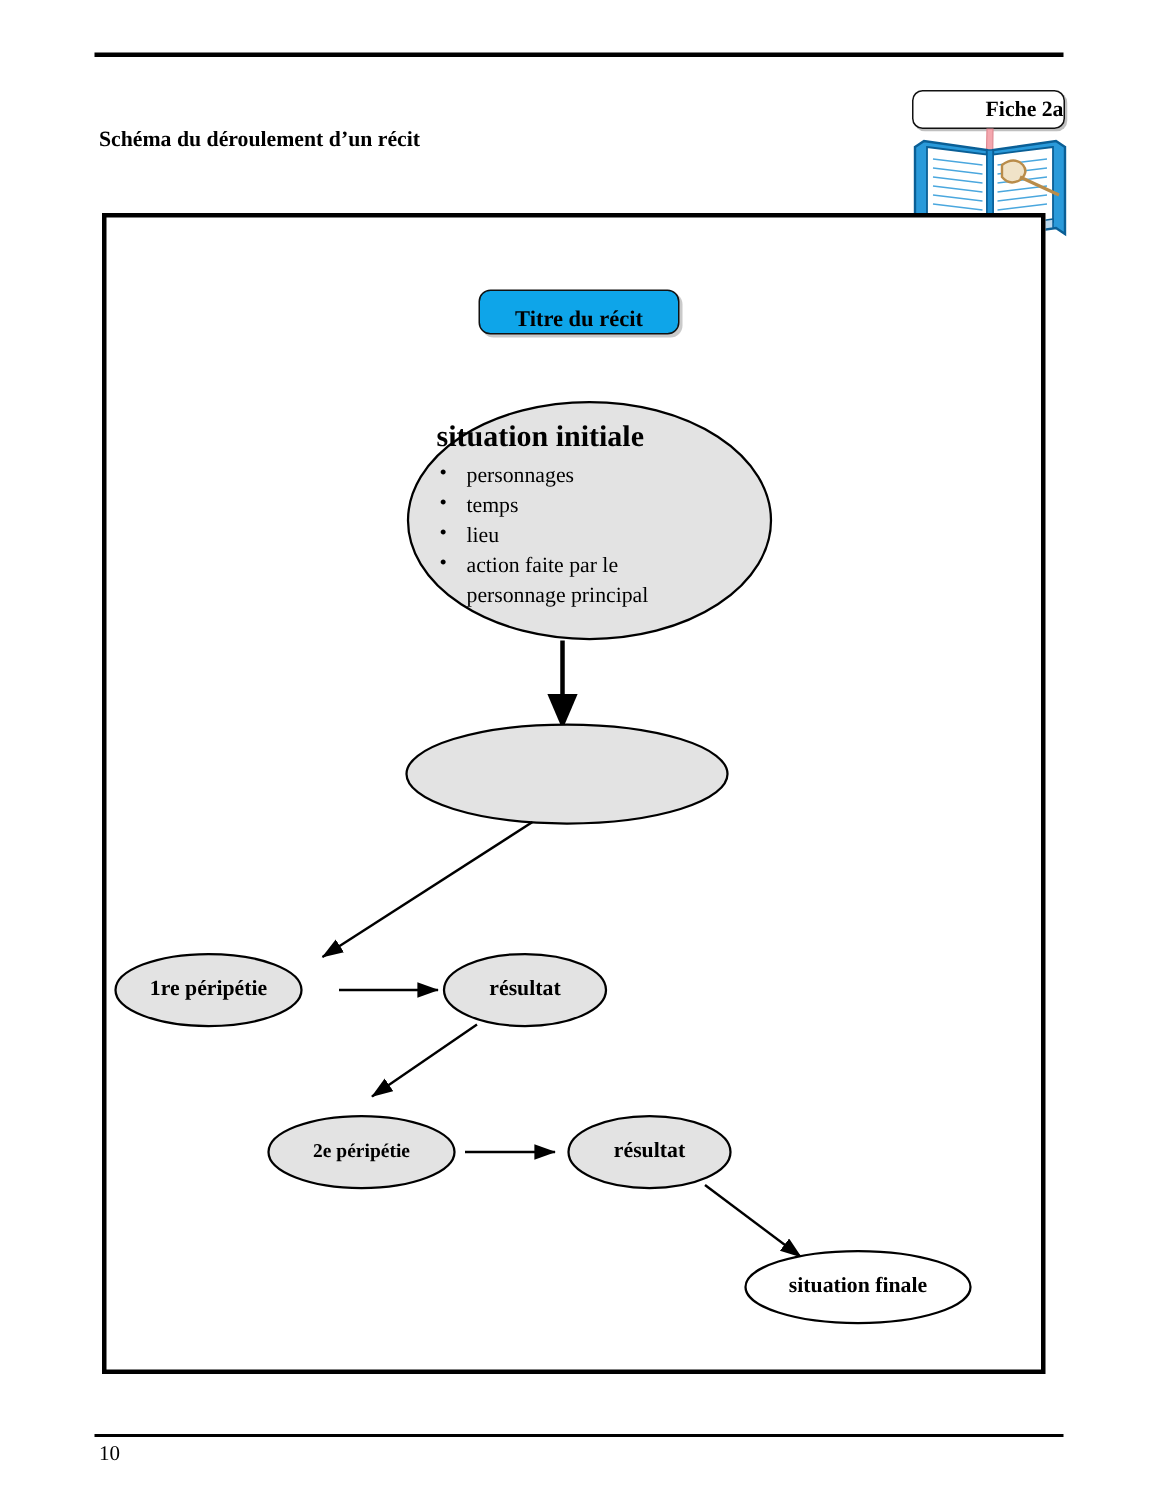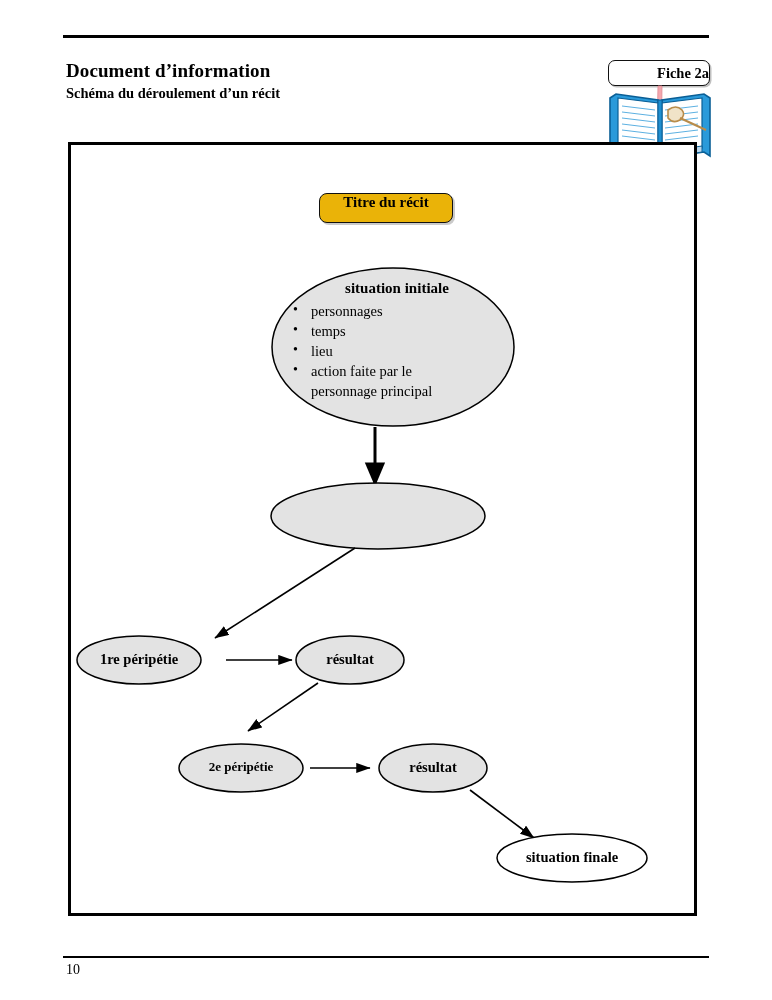--- a/index.html
+++ b/index.html
@@ -98,24 +98,24 @@
 
   
   .title-chip {
     position: absolute;
     left: 319px;
     top: 193px;
     width: 132px;
     height: 28px;
     border: 1.5px solid #111;
     border-radius: 8px;
-    background: #eab308;
+    background: #0ea5e9;
     box-shadow: 2px 2px 0 rgba(150,150,150,.5);
     display: flex;
-    align-items: flex-start;
+    align-items: flex-end;
     justify-content: center;
     font-size: 15px;
     font-weight: bold;
     white-space: nowrap;
   }
 
   
   .node-label {
     position: absolute;
     font-weight: bold;
@@ -124,23 +124,23 @@
   }
 
   .initial-node {
     position: absolute;
     left: 283px;
     top: 280px;
     width: 220px;
     text-align: left;
   }
   .initial-node .node-heading {
-    font-size: 15px;
-    font-weight: bold;
-    text-align: center;
+    font-size: 20px;
+    font-weight: bold;
+    text-align: left;
     margin-left: 8px;
   }
   .initial-node ul {
     margin: 4px 0 12px 0;
     padding-left: 26px;
     list-style: none;
   }
   .initial-node li {
     font-size: 14.5px;
     line-height: 20px;
@@ -175,21 +175,20 @@
     font-size: 14px;
   }
 </style>
 </head>
 <body>
 
 <div class="page">
 
   <div class="top-rule"></div>
 
-  <div class="header-title">Document d’information</div>
   <div class="header-subtitle">Schéma du déroulement d’un récit</div>
 
   <div class="fiche-badge">
     <span>Fiche 2a</span>
   </div>
 
   <svg class="book-art" viewBox="0 0 108 86">
 
     <path d="M52 2 L56 2 L55 84 L50 84 Z" fill="#f4a7ae" stroke="#e08a93" stroke-width="0.8"></path>
 

